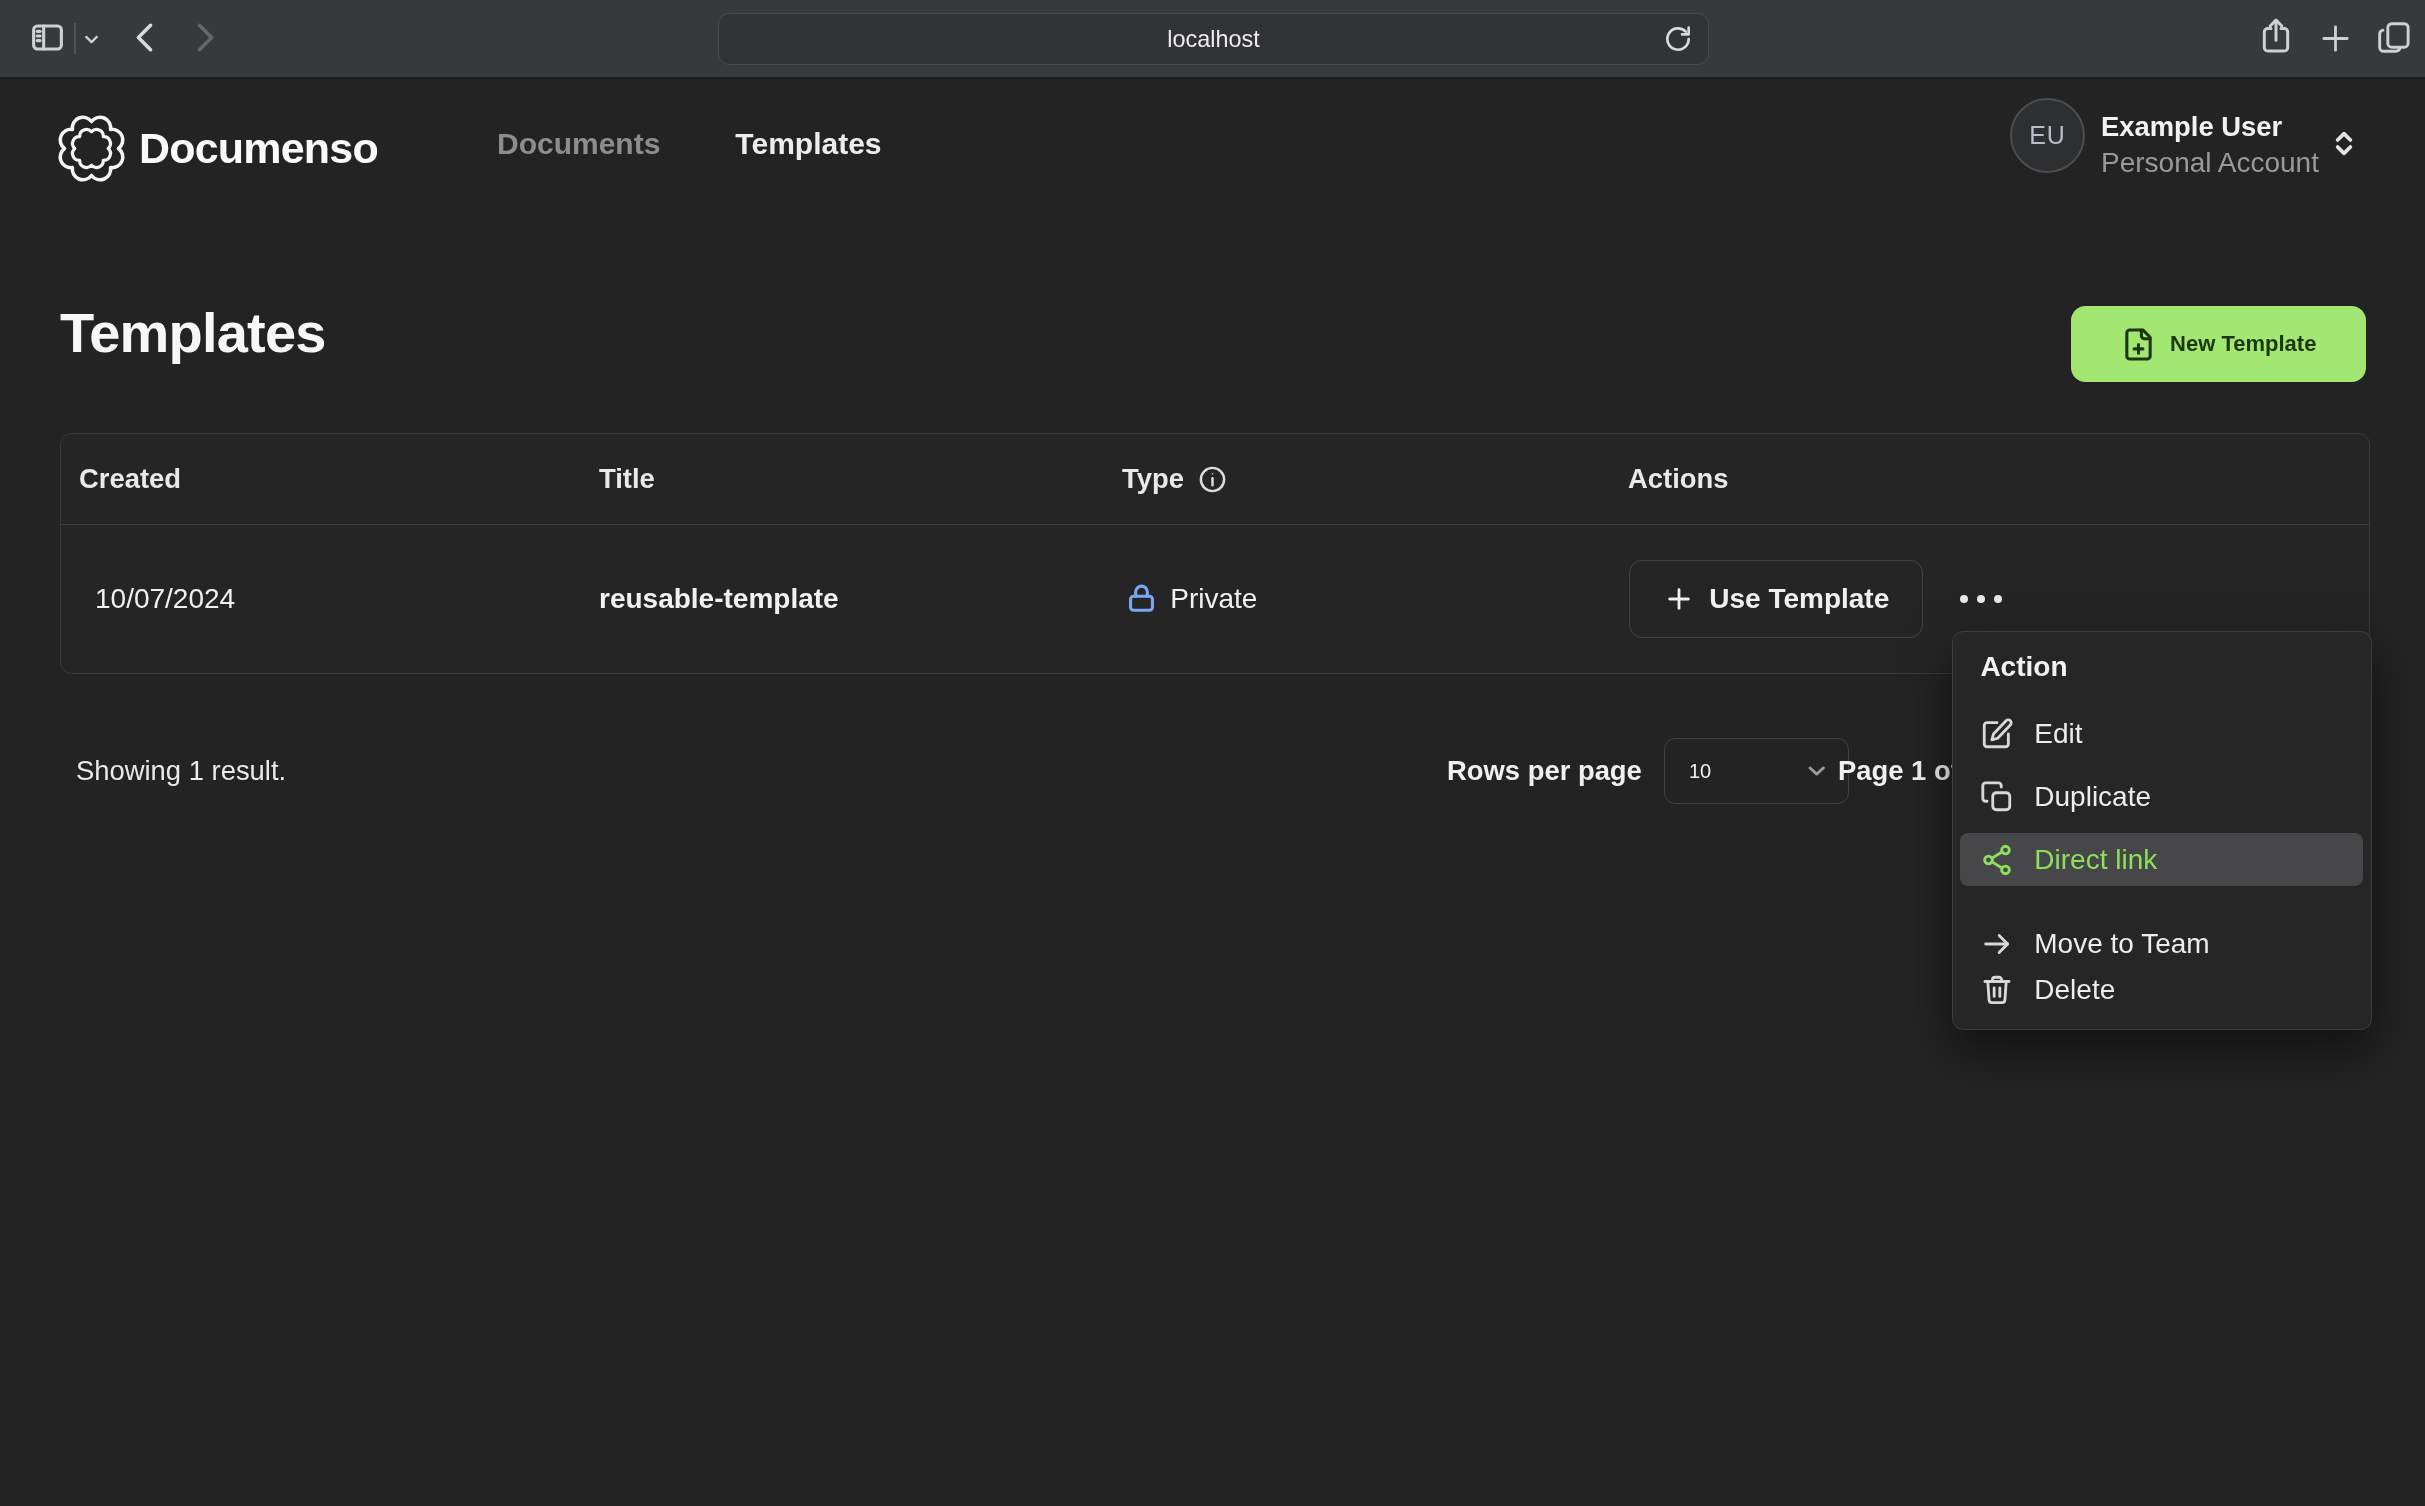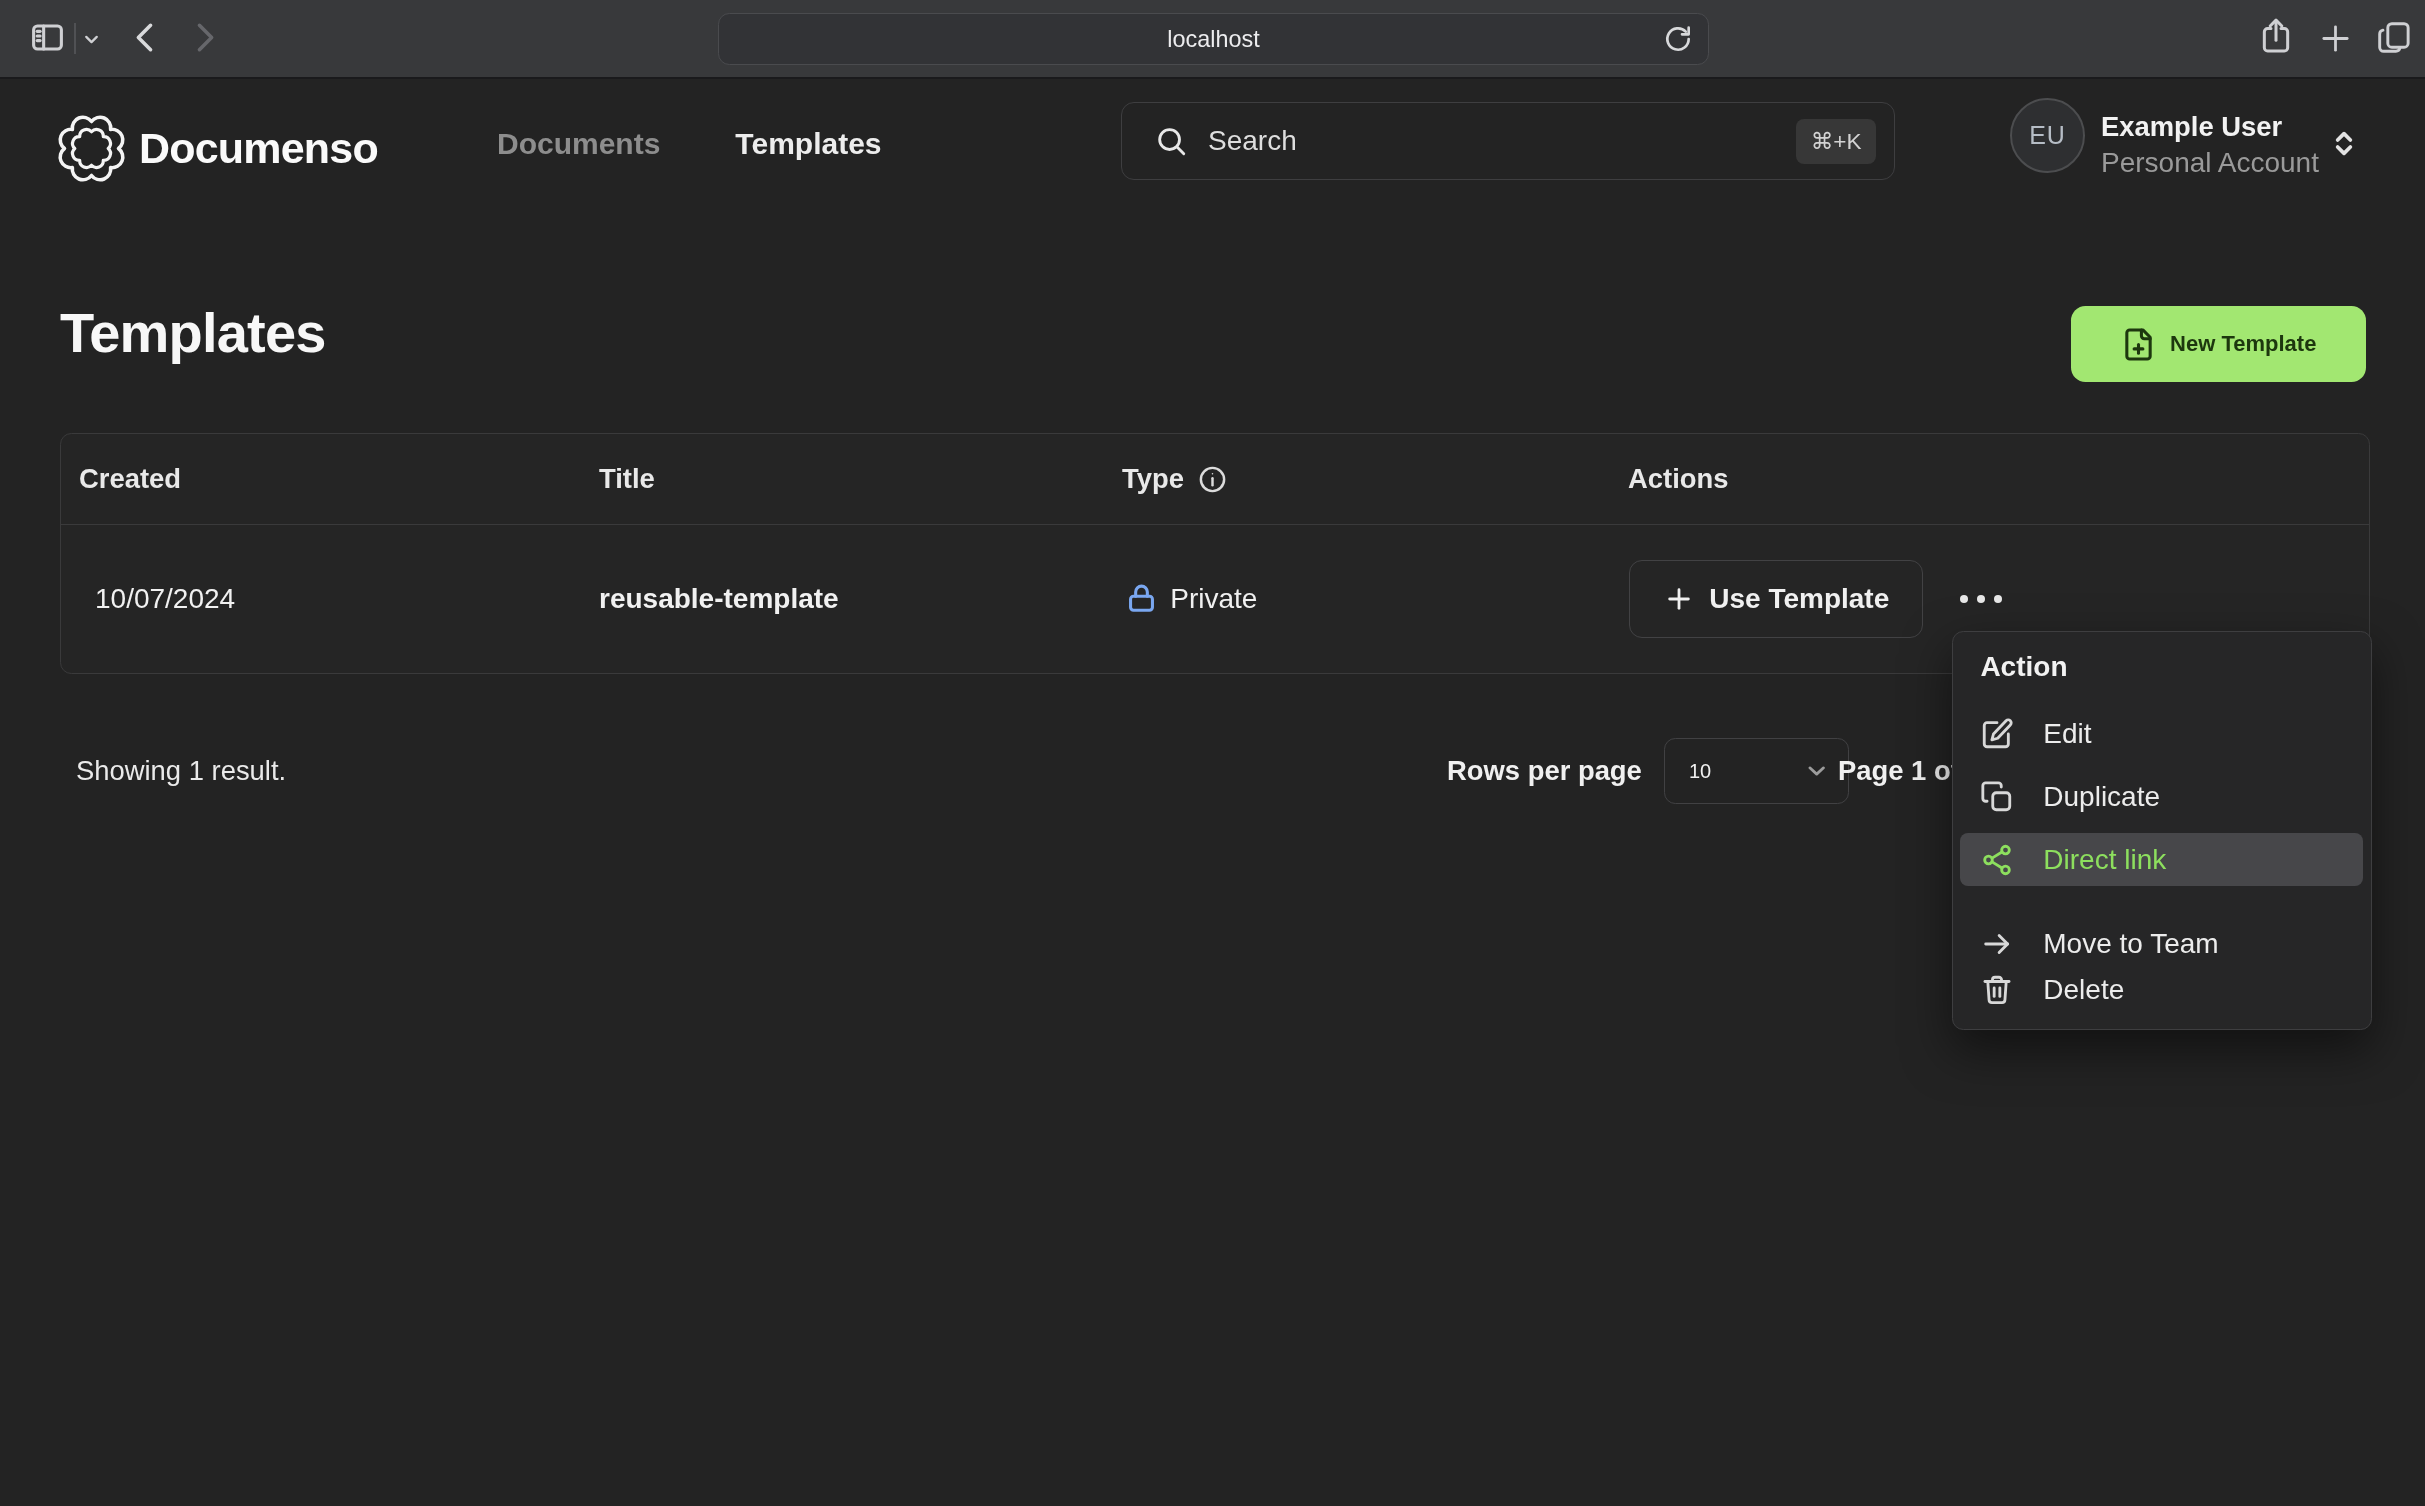--- a/index.html
+++ b/index.html
@@ -88,21 +88,21 @@
 
   
   .menu{
     left:1952px;top:631px;width:418px;height:397px;z-index:10;
     background:#262627;border:1.6px solid #3e3e40;border-radius:11.3px;
     box-shadow:0 19.4px 48px rgba(0,0,0,.5);
   }
   .menu-title{position:absolute;left:27.4px;top:19.4px;font-size:28px;font-weight:700;color:#f2f2f2;}
   .mi{position:absolute;left:7.3px;width:403px;height:58px;display:flex;align-items:center;border-radius:8px;cursor:pointer;color:#ececec;font-size:28px;}
   .mi .mi-ic{margin-left:20px;color:#d8d8d8;flex:0 0 auto;}
-  .mi .mi-label{margin-left:29px;}
+  .mi .mi-label{margin-left:20px;}
   .mi.hl{background:#47474a;}
 </style>
 </head>
 <body>
 
 <div class="stage">
 
   <div class="chrome">
     <svg class="icon abs chrome-btn" style="left:29px;top:19.4px" width="37" height="37" viewBox="0 0 24 24">
       <rect x="3" y="4.5" width="18" height="15" rx="2.5"></rect>
@@ -149,28 +149,20 @@
     <path d="M88 50 A15 15 0 0 1 76.9 76.9 A15 15 0 0 1 50 88 A15 15 0 0 1 23.1 76.9 A15 15 0 0 1 12 50 A15 15 0 0 1 23.1 23.1 A15 15 0 0 1 50 12 A15 15 0 0 1 76.9 23.1 A15 15 0 0 1 88 50 Z"></path>
     <path style="stroke-width:4.5" d="M73.5 50 A9.5 9.5 0 0 1 66.6 66.6 A9.5 9.5 0 0 1 50 73.5 A9.5 9.5 0 0 1 33.4 66.6 A9.5 9.5 0 0 1 26.5 50 A9.5 9.5 0 0 1 33.4 33.4 A9.5 9.5 0 0 1 50 26.5 A9.5 9.5 0 0 1 66.6 33.4 A9.5 9.5 0 0 1 73.5 50 Z"></path>
   </svg>
   <div class="abs brand">Documenso</div>
 
   <div class="abs nav">
     <span class="inactive">Documents</span>
     <span class="active">Templates</span>
   </div>
 
-  <div class="abs search">
-    <svg class="icon mag" width="34" height="34" viewBox="0 0 24 24">
-      <circle cx="11" cy="11" r="7"></circle>
-        <line x1="16.3" y1="16.3" x2="21" y2="21"></line>
-    </svg>
-    <input value="" placeholder="Search" style="">
-    <span class="kbd">⌘+K</span>
-  </div>
 
   <div class="abs avatar">
     <span>EU</span>
   </div>
   <div class="abs user-name">Example User</div>
   <div class="abs user-type">Personal Account</div>
   <svg class="icon abs acct-chevrons" width="34" height="35" viewBox="0 0 24 24" style="stroke-width:2.6">
     <polyline points="7.5 9.5 12 5 16.5 9.5"></polyline>
       <polyline points="7.5 14.5 12 19 16.5 14.5"></polyline>
   </svg>

